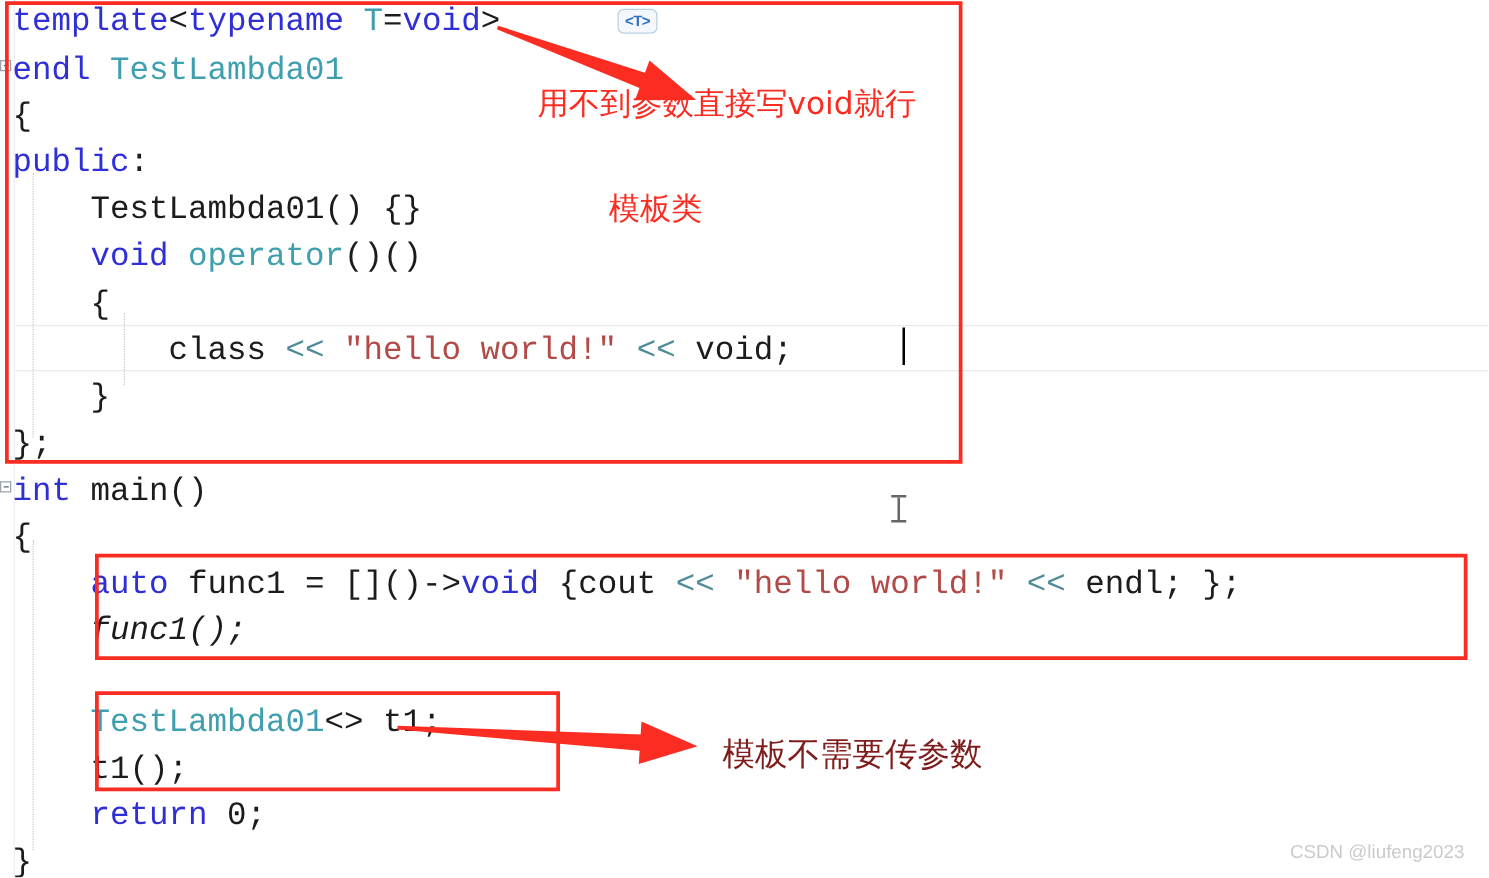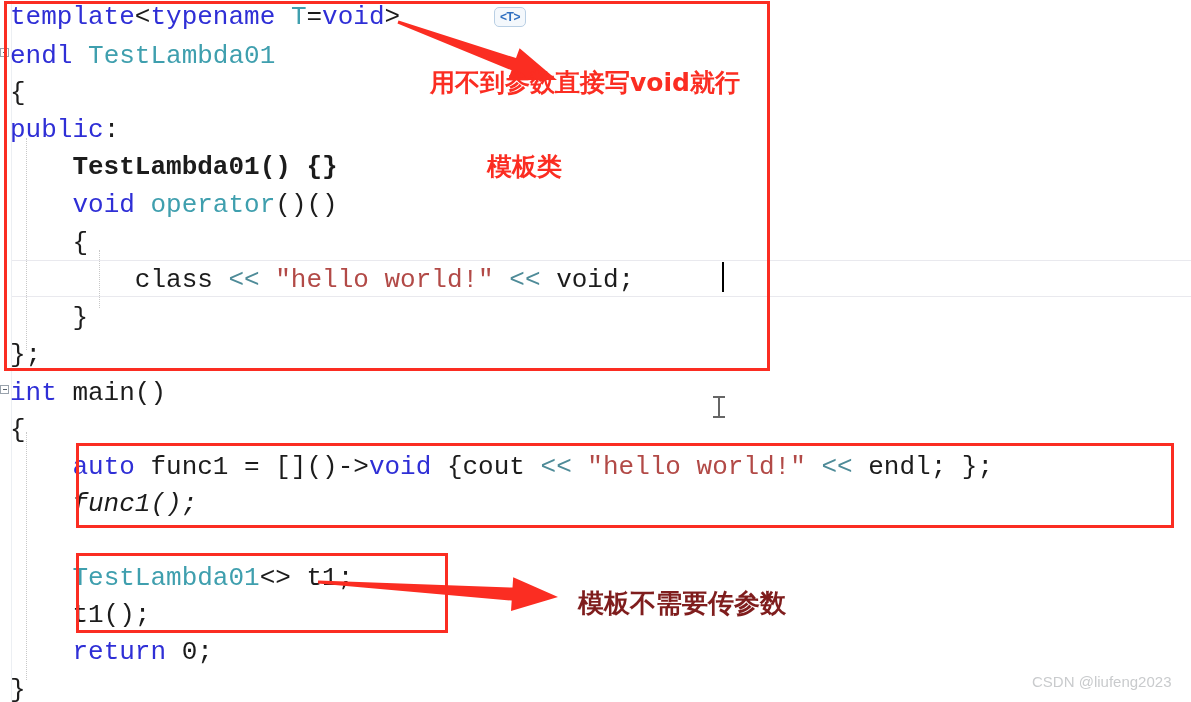--- a/index.html
+++ b/index.html
@@ -101,21 +101,21 @@
     box-sizing: border-box;
     border: 3px solid #fb2d22;
     background: transparent;
   }
 
   
   .annot {
     position: absolute;
     color: #fb2d22;
     font-family: "DejaVu Sans", "Liberation Sans", sans-serif;
-    font-weight: bold;
+    font-weight: normal;
     white-space: nowrap;
   }
 
   
   .arrow-svg { position: absolute; overflow: visible; }
 
   
   .ibeam {
     position: absolute;
     width: 12px; height: 22px;
@@ -164,21 +164,21 @@
   <div id="line-rules">
       <div class="line-rule" style="top: 260px; width: 1179px;"></div>
       <div class="line-rule" style="top: 296px; width: 1179px;"></div>
     </div>
 
   <div id="code-area">
       <div class="code-line" style="left: 10px; top: 2px;"><span class="kw">template</span><span class="pl">&lt;</span><span class="kw">typename</span><span class="pl"> </span><span class="typ">T</span><span class="pl">=</span><span class="kw">void</span><span class="pl">&gt;</span></div>
       <div class="code-line" style="left: 10px; top: 41px;"><span class="kw">endl</span><span class="pl"> </span><span class="typ">TestLambda01</span></div>
       <div class="code-line" style="left: 10px; top: 78px;"><span class="pl">{</span></div>
       <div class="code-line" style="left: 10px; top: 115px;"><span class="kw">public</span><span class="pl">:</span></div>
-      <div class="code-line" style="left: 10px; top: 152px; font-weight: bold;"><span class="pl">    TestLambda01() {}</span></div>
+      <div class="code-line" style="left: 10px; top: 152px;"><span class="pl">    TestLambda01() {}</span></div>
       <div class="code-line" style="left: 10px; top: 190px;"><span class="pl">    </span><span class="kw">void</span><span class="pl"> </span><span class="typ">operator</span><span class="pl">()()</span></div>
       <div class="code-line" style="left: 10px; top: 228px;"><span class="pl">    {</span></div>
       <div class="code-line" style="left: 10px; top: 265px;"><span class="pl">        class </span><span class="op">&lt;&lt;</span><span class="pl"> </span><span class="str">"hello world!"</span><span class="pl"> </span><span class="op">&lt;&lt;</span><span class="pl"> void;</span></div>
       <div class="code-line" style="left: 10px; top: 303px;"><span class="pl">    }</span></div>
       <div class="code-line" style="left: 10px; top: 340px;"><span class="pl">};</span></div>
       <div class="code-line" style="left: 10px; top: 378px;"><span class="kw">int</span><span class="pl"> main()</span></div>
       <div class="code-line" style="left: 10px; top: 415px;"><span class="pl">{</span></div>
       <div class="code-line" style="left: 10px; top: 452px;"><span class="pl">    </span><span class="kw">auto</span><span class="pl"> func1 = []()-&gt;</span><span class="kw">void</span><span class="pl"> {cout </span><span class="op">&lt;&lt;</span><span class="pl"> </span><span class="str">"hello world!"</span><span class="pl"> </span><span class="op">&lt;&lt;</span><span class="pl"> endl; };</span></div>
       <div class="code-line" style="left: 10px; top: 489px; font-style: italic;"><span class="pl">    func1();</span></div>
       <div class="code-line" style="left: 10px; top: 563px; text-align: center;"><span class="pl">    </span><span class="typ">TestLambda01</span><span class="pl">&lt;&gt; t1;</span></div>

